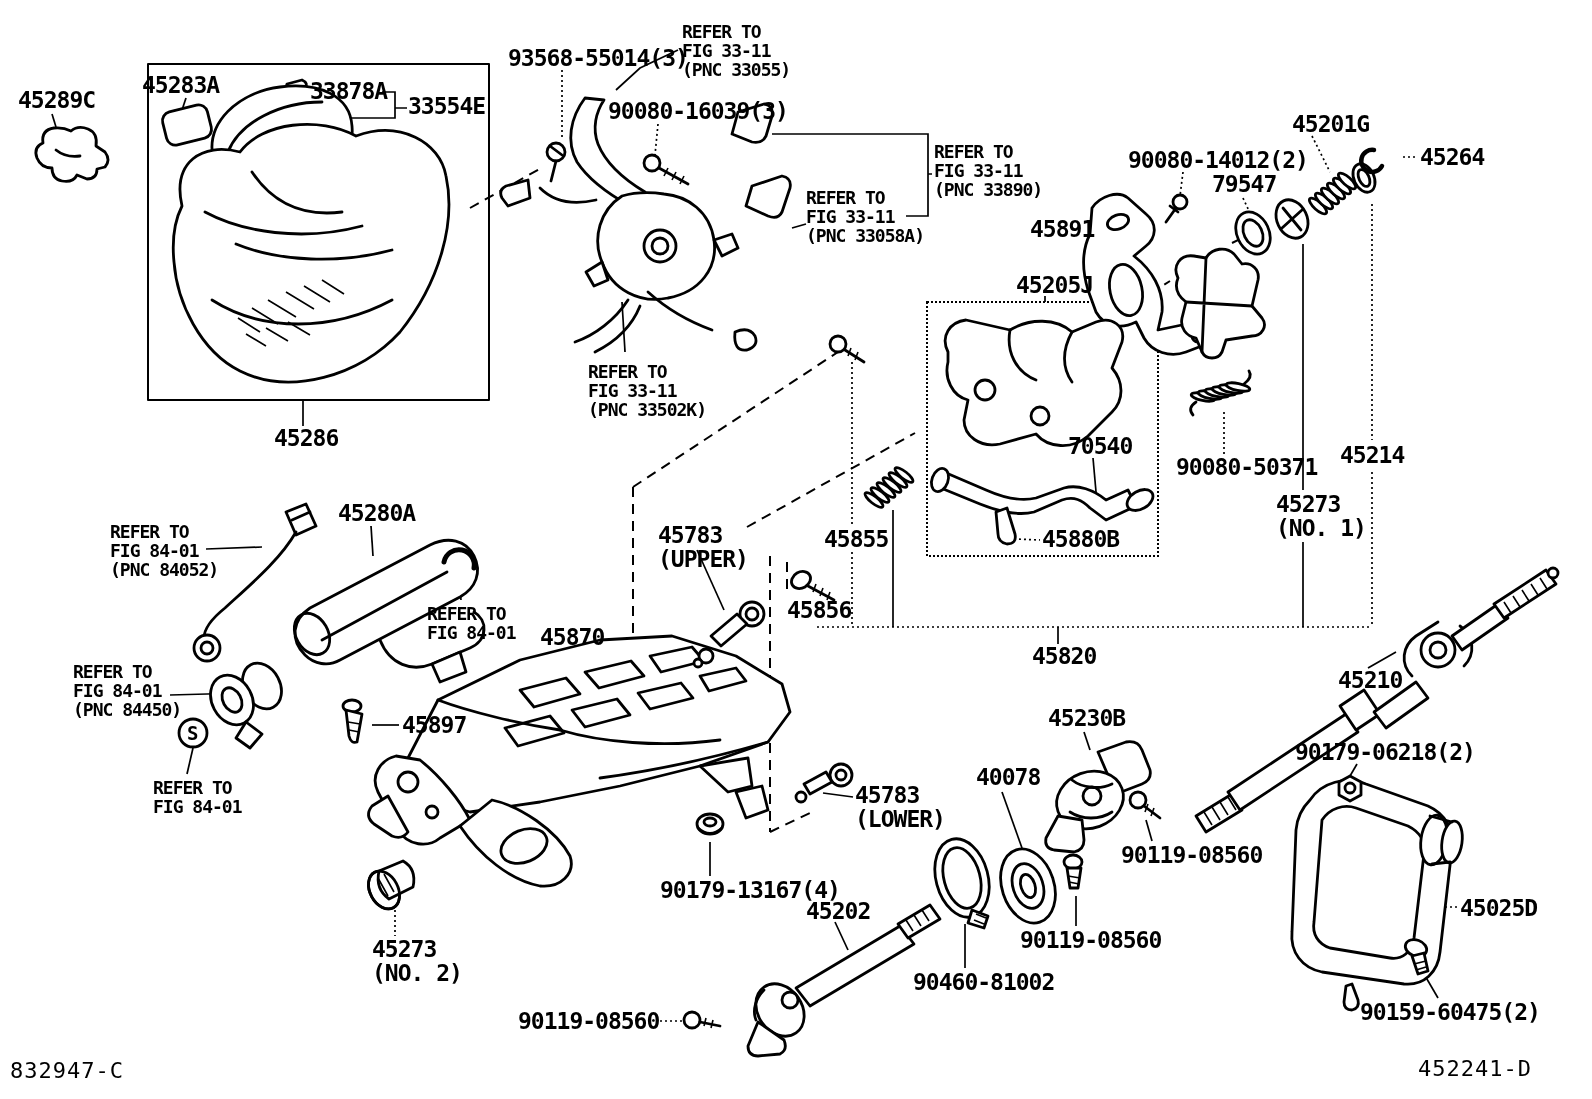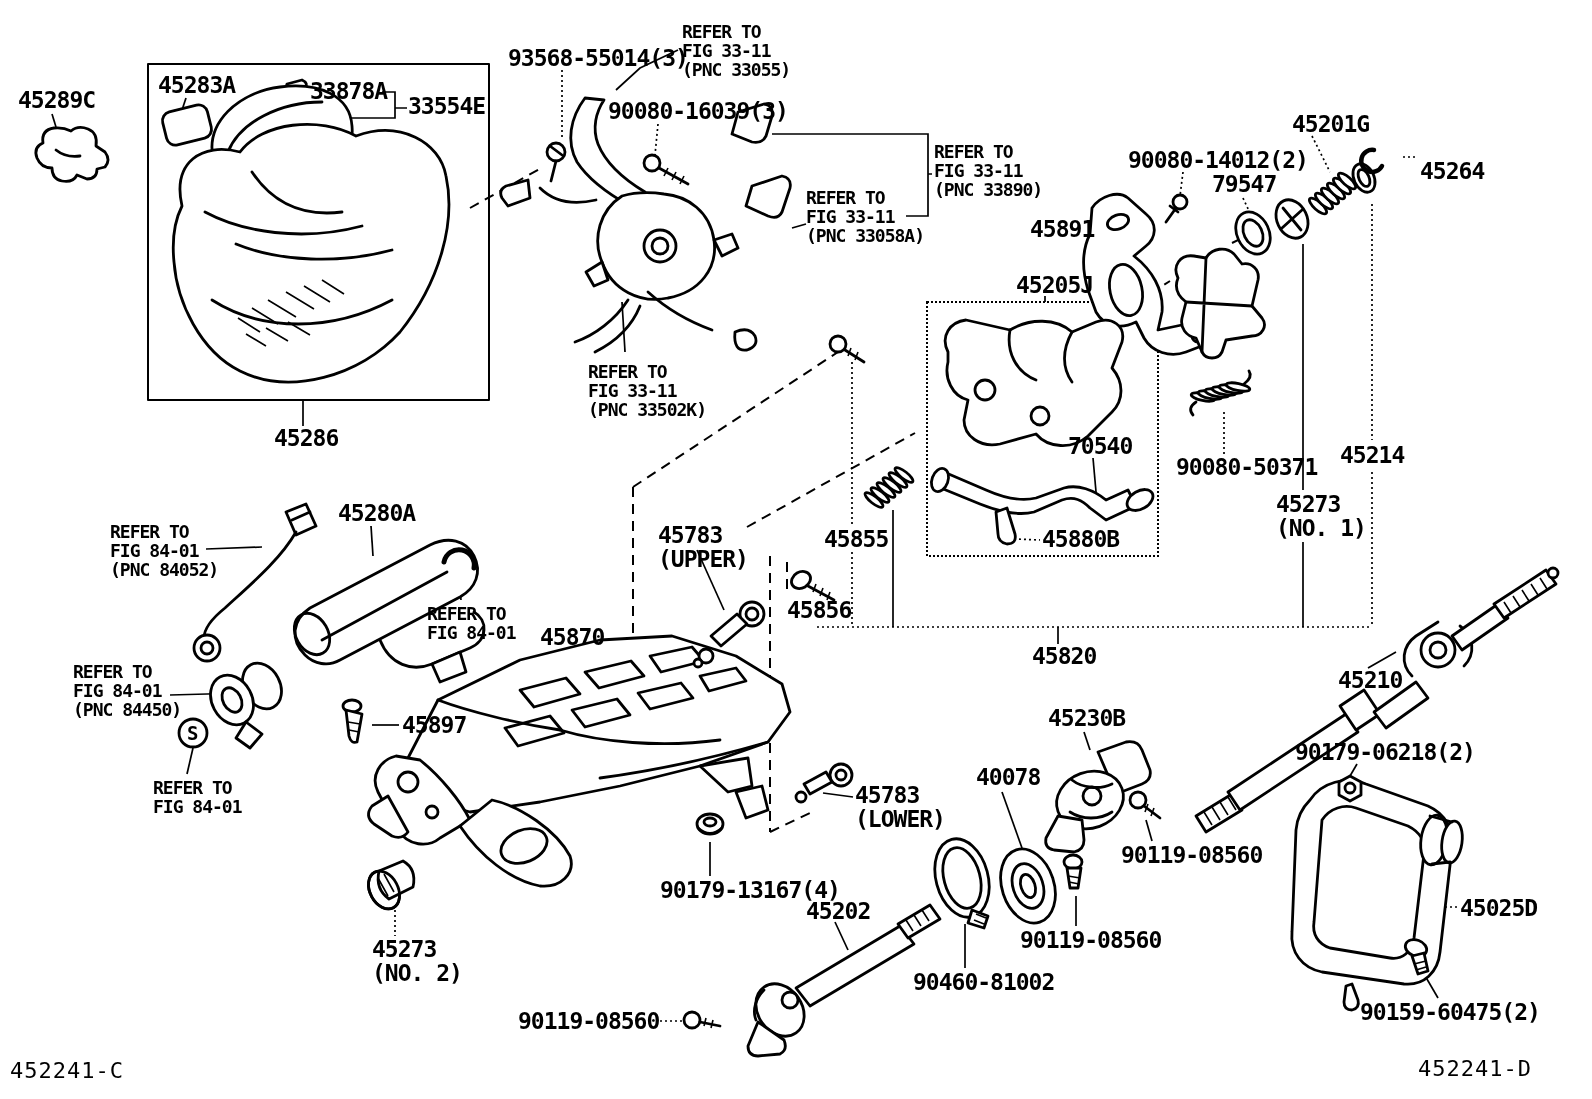--- a/index.html
+++ b/index.html
@@ -353,42 +353,42 @@
 
   <g>
     <path class="pt" d="M1178,278 C1172,266 1180,254 1194,256 L1206,258 C1212,248 1226,246 1234,254 L1242,264 C1252,262 1260,270 1258,280 L1252,306 L1262,318 C1268,326 1262,336 1252,336 L1226,340 L1222,352 C1218,360 1206,360 1202,352 L1196,338 C1186,336 1180,328 1182,318 L1186,302 C1178,296 1174,288 1178,278 Z"></path>
     <path class="ptn" d="M1206,258 L1202,352 M1186,302 L1252,306"></path>
   </g>
 
   <circle cx="193" cy="733" r="14" class="ptn"></circle>
 </svg>
 
   <div class="lbl pn" style="left:18px;top:88px">45289C</div>
-  <div class="lbl pn" style="left:158px;top:73px">45283A</div>
+  <div class="lbl pn" style="left:142px;top:73px">45283A</div>
   <div class="lbl pn" style="left:310px;top:79px">33878A</div>
   <div class="lbl pn" style="left:408px;top:94px">33554E</div>
   <div class="lbl pn" style="left:274px;top:426px">45286</div>
   <div class="lbl pn" style="left:508px;top:46px">93568-55014(3)</div>
   <div class="lbl rf" style="left:682px;top:22px">REFER TO
 FIG 33-11
 (PNC 33055)</div>
   <div class="lbl pn" style="left:608px;top:99px">90080-16039(3)</div>
   <div class="lbl rf" style="left:934px;top:142px">REFER TO
 FIG 33-11
 (PNC 33890)</div>
   <div class="lbl rf" style="left:806px;top:188px">REFER TO
 FIG 33-11
 (PNC 33058A)</div>
   <div class="lbl rf" style="left:588px;top:362px">REFER TO
 FIG 33-11
 (PNC 33502K)</div>
   <div class="lbl pn" style="left:1128px;top:148px">90080-14012(2)</div>
   <div class="lbl pn" style="left:1212px;top:172px">79547</div>
   <div class="lbl pn" style="left:1292px;top:112px">45201G</div>
-  <div class="lbl pn" style="left:1420px;top:159px">45264</div>
+  <div class="lbl pn" style="left:1420px;top:145px">45264</div>
   <div class="lbl pn" style="left:1030px;top:217px">45891</div>
   <div class="lbl pn" style="left:1016px;top:273px">45205J</div>
   <div class="lbl pn" style="left:1068px;top:434px">70540</div>
   <div class="lbl pn" style="left:1042px;top:527px">45880B</div>
   <div class="lbl pn" style="left:1176px;top:455px">90080-50371</div>
   <div class="lbl pn" style="left:1340px;top:443px">45214</div>
   <div class="lbl pn" style="left:1276px;top:492px">45273
 (NO. 1)</div>
   <div class="lbl pn" style="left:824px;top:527px">45855</div>
   <div class="lbl pn" style="left:787px;top:598px">45856</div>
@@ -418,15 +418,15 @@
   <div class="lbl pn" style="left:806px;top:899px">45202</div>
   <div class="lbl pn" style="left:913px;top:970px">90460-81002</div>
   <div class="lbl pn" style="left:1048px;top:706px">45230B</div>
   <div class="lbl pn" style="left:976px;top:765px">40078</div>
   <div class="lbl pn" style="left:1121px;top:843px">90119-08560</div>
   <div class="lbl pn" style="left:1020px;top:928px">90119-08560</div>
   <div class="lbl pn" style="left:1295px;top:740px">90179-06218(2)</div>
   <div class="lbl pn" style="left:1460px;top:896px">45025D</div>
   <div class="lbl pn" style="left:1360px;top:1000px">90159-60475(2)</div>
   <div class="lbl sym" style="left:187px;top:722px">S</div>
-  <div class="lbl corner" style="left:10px;top:1058px">452241-C</div>
+  <div class="lbl corner" style="left:10px;top:1058px">832947-C</div>
   <div class="lbl corner" style="left:1418px;top:1056px">452241-D</div>
 </div>
 
 </body></html>

